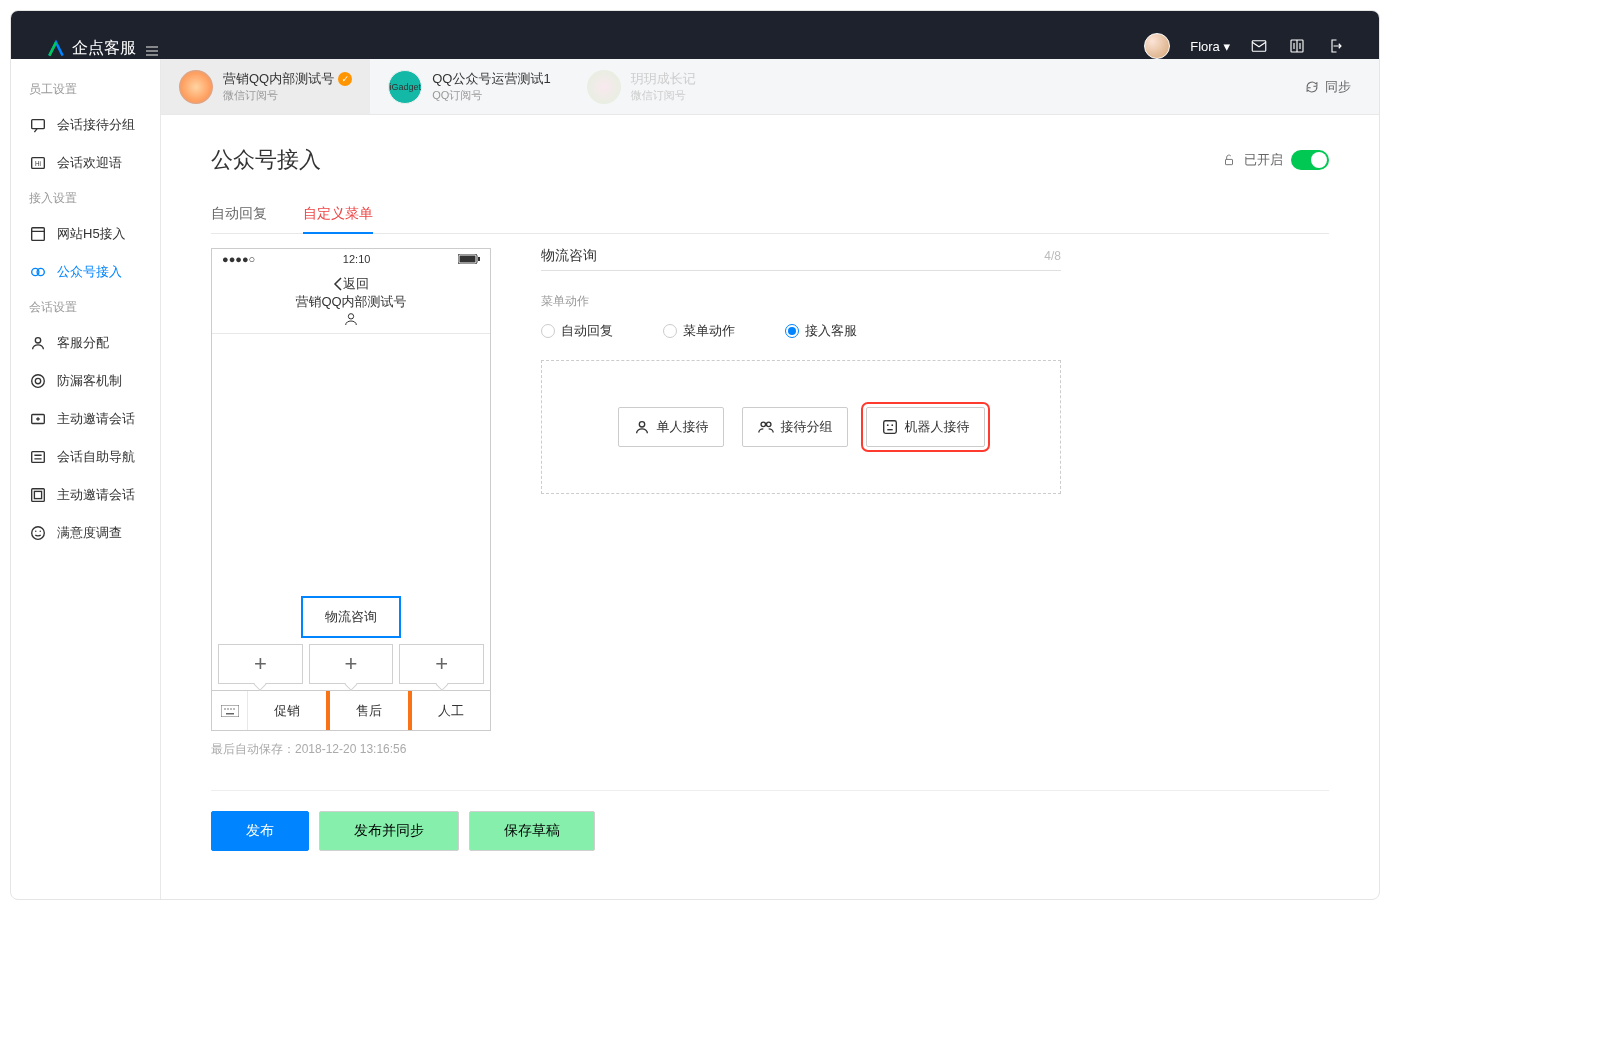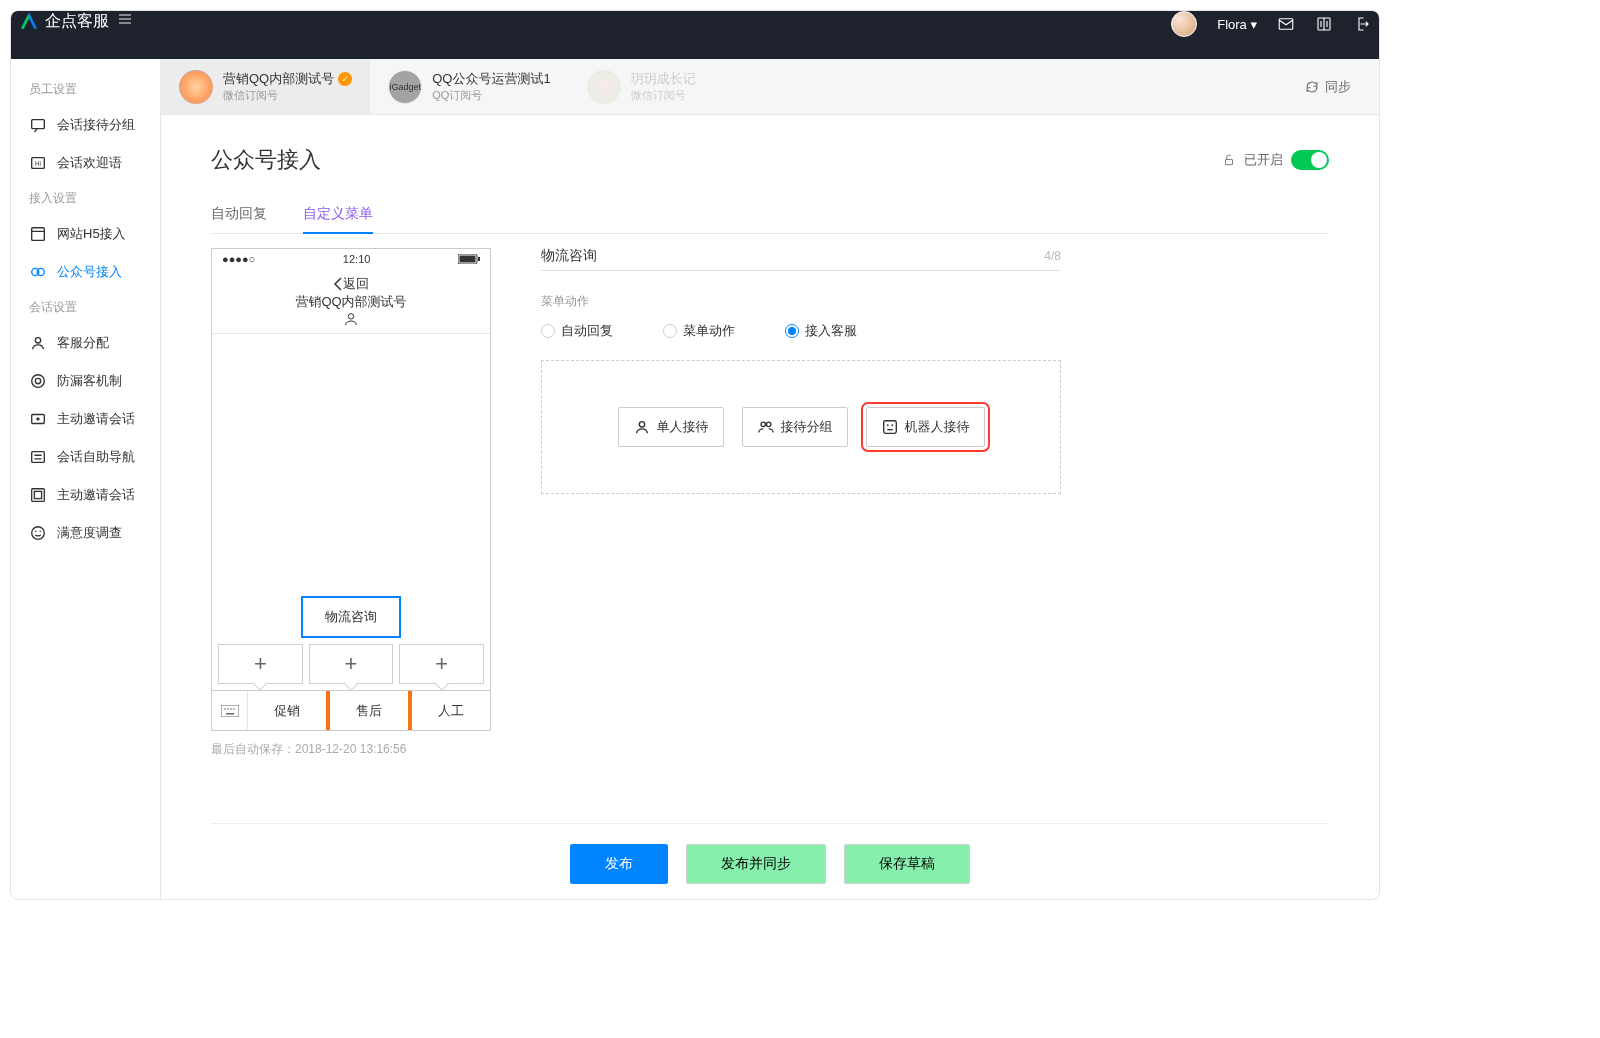--- a/index.html
+++ b/index.html
@@ -1,20 +1,20 @@
 <!DOCTYPE html>
 <html><head>
 <meta charset="utf-8">
 <style>
 * { box-sizing: border-box; margin: 0; padding: 0; }
 body { font-family: -apple-system, "PingFang SC", "Microsoft YaHei", sans-serif; font-size: 14px; color: #333; background: #fff; }
 .app { width: 1370px; height: 890px; border: 1px solid #e5e5e5; border-radius: 8px; overflow: hidden; display: flex; flex-direction: column; margin: 10px; }
 
 
-.topnav { height: 48px; background: #1e222d; display: flex; align-items: flex-start; padding: 0 8px; color: #fff; }
+.topnav { height: 48px; background: #1e222d; display: flex; align-items: flex-end; padding: 0 35px; color: #fff; }
 .logo { display: flex; align-items: center; font-size: 16px; font-weight: 500; margin-right: 8px; }
 .logo-mark { width: 20px; height: 20px; margin-right: 6px; }
 .menu-icon { margin-right: 30px; color: #aaa; cursor: pointer; }
 .nav-items { display: flex; gap: 36px; }
 .nav-item { color: #9ca3af; cursor: pointer; height: 48px; display: flex; align-items: center; position: relative; }
 .nav-item.active { color: #fff; }
 .nav-item.active::after { content: ""; position: absolute; bottom: 0; left: 0; right: 0; height: 3px; background: #0084ff; }
 .nav-right { margin-left: auto; display: flex; align-items: center; gap: 20px; }
 .avatar { width: 26px; height: 26px; border-radius: 50%; background: radial-gradient(circle at 30% 30%, #fce4d6, #d4a574); border: 1px solid #fff; }
 .user-name { color: #fff; font-size: 13px; }
@@ -29,40 +29,40 @@
 .side-icon { width: 18px; height: 18px; display: flex; align-items: center; justify-content: center; }
 
 .main { flex: 1; display: flex; flex-direction: column; overflow: hidden; }
 
 
 .account-tabs { display: flex; background: #f5f6f8; border-bottom: 1px solid #e8e8e8; height: 56px; align-items: stretch; }
 .account-tab { display: flex; align-items: center; gap: 10px; padding: 0 18px; cursor: pointer; min-width: 180px; }
 .account-tab.active { background: #ececec; }
 .acc-avatar { width: 34px; height: 34px; border-radius: 50%; }
 .acc-avatar.a1 { background: radial-gradient(circle, #ffd4a3, #ff9e5e 60%, #6eb5ff); }
-.acc-avatar.a2 { background: #a3a3a3; display: flex; align-items: center; justify-content: center; border: 1px solid #eee; font-size: 9px; color: #333; }
+.acc-avatar.a2 { background: #14b8a6; display: flex; align-items: center; justify-content: center; border: 1px solid #eee; font-size: 9px; color: #333; }
 .acc-avatar.a3 { background: radial-gradient(circle, #ffd4e3, #c4e8b0); opacity: 0.4; }
 .acc-info { display: flex; flex-direction: column; }
 .acc-title { font-size: 13px; color: #333; display: flex; align-items: center; gap: 4px; }
 .acc-sub { font-size: 11px; color: #999; }
 .account-tab.faded .acc-title, .account-tab.faded .acc-sub { color: #ccc; }
 .verify-badge { width: 14px; height: 14px; border-radius: 50%; background: #ff9500; color: #fff; font-size: 9px; display: inline-flex; align-items: center; justify-content: center; }
 .sync-btn { margin-left: auto; padding: 0 28px; display: flex; align-items: center; gap: 6px; color: #666; cursor: pointer; font-size: 13px; }
 
 
 .content { flex: 1; padding: 30px 50px 20px; overflow: auto; }
 .page-head { display: flex; justify-content: space-between; align-items: center; margin-bottom: 30px; }
 .page-title { font-size: 22px; font-weight: 400; }
 .toggle-wrap { display: flex; align-items: center; gap: 8px; color: #666; font-size: 13px; }
 .toggle { width: 38px; height: 20px; background: #00c853; border-radius: 10px; position: relative; cursor: pointer; }
 .toggle::after { content: ""; position: absolute; width: 16px; height: 16px; background: #fff; border-radius: 50%; top: 2px; right: 2px; }
 
 .sub-tabs { display: flex; gap: 36px; border-bottom: 1px solid #e8e8e8; margin-bottom: 14px; }
 .sub-tab { padding: 0 0 10px; color: #666; cursor: pointer; position: relative; }
-.sub-tab.active { color: #8b5cf6; }
+.sub-tab.active { color: #ef4444; }
 .sub-tab.active::after { content: ""; position: absolute; bottom: -1px; left: 0; right: 0; height: 2px; background: #0084ff; }
 
 .editor { display: flex; gap: 50px; align-items: flex-start; }
 
 
 .phone { width: 280px; border: 1px solid #ccc; background: #fff; }
 .phone-status { display: flex; justify-content: space-between; align-items: center; padding: 4px 10px; font-size: 11px; }
 .phone-header { display: flex; align-items: center; justify-content: space-between; padding: 6px 10px; border-bottom: 1px solid #e8e8e8; flex-direction: column; }
 .phone-back { display: flex; align-items: center; cursor: pointer; font-size: 13px; }
 .phone-title { font-size: 13px; }
@@ -87,21 +87,21 @@
 .radio-row { display: flex; gap: 50px; margin: 12px 0 20px; }
 .radio { display: flex; align-items: center; gap: 6px; cursor: pointer; font-size: 13px; }
 .radio-dot { width: 14px; height: 14px; border: 1px solid #ccc; border-radius: 50%; display: flex; align-items: center; justify-content: center; }
 .radio.checked .radio-dot { border-color: #0084ff; }
 .radio.checked .radio-dot::after { content: ""; width: 8px; height: 8px; background: #0084ff; border-radius: 50%; }
 
 .dashed-box { border: 1px dashed #ccc; padding: 46px 20px; display: flex; justify-content: center; gap: 18px; }
 .option-btn { border: 1px solid #ccc; background: #fff; padding: 10px 14px; font-size: 13px; display: flex; align-items: center; gap: 6px; cursor: pointer; border-radius: 2px; }
 .option-btn.highlighted { outline: 2px solid #ff3b30; outline-offset: 3px; }
 
-.footer-actions { margin-top: 65px; padding: 20px 0; border-top: 1px solid #eee; display: flex; justify-content: center; gap: 18px; }
+.footer-actions { margin-top: 32px; padding: 20px 0; border-top: 1px solid #eee; display: flex; gap: 10px; }
 .btn { padding: 10px 34px; border: 1px solid #d0d0d0; background: #86efac; cursor: pointer; font-size: 14px; border-radius: 2px; }
 .btn.primary { background: #0084ff; border-color: #0084ff; color: #fff; }
 
 svg { display: block; }
 </style>
 </head>
 <body>
 
 <div class="app">
 

